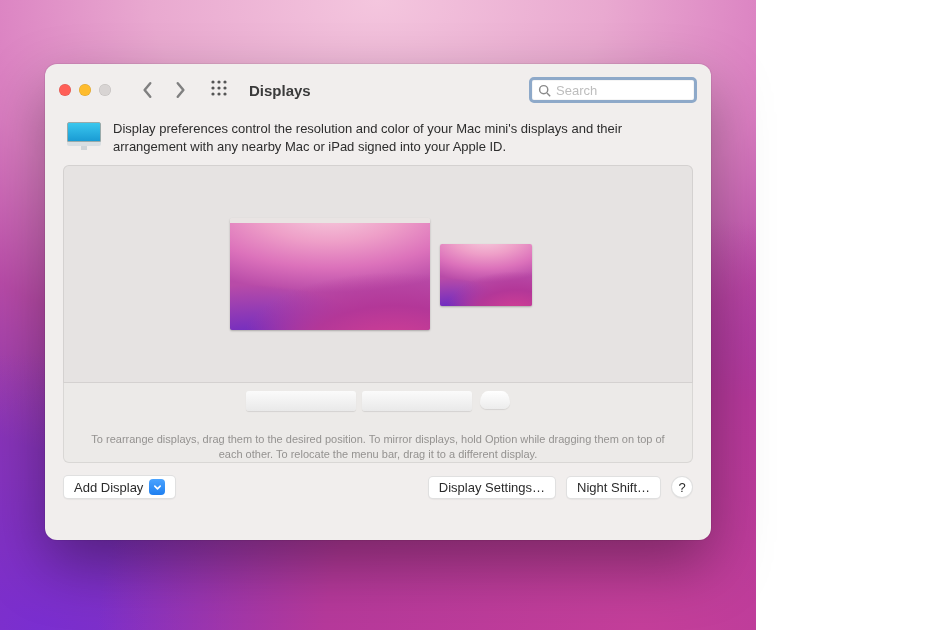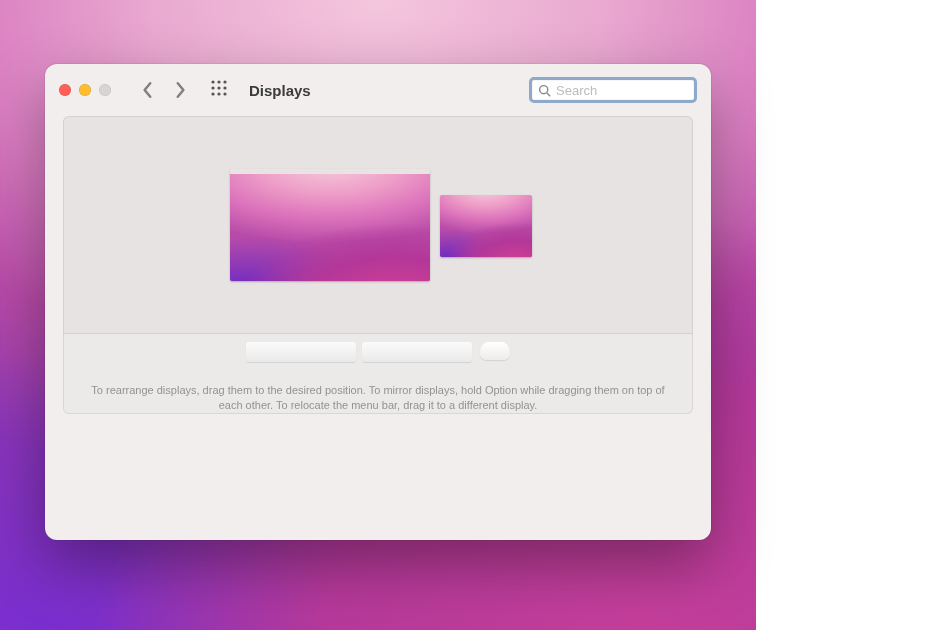--- a/index.html
+++ b/index.html
@@ -169,36 +169,58 @@
         <svg viewBox="0 0 16 16" fill="none" stroke="currentColor" stroke-width="1.8">
             <circle cx="7" cy="7" r="5"></circle>
             <line x1="11" y1="11" x2="15" y2="15"></line>
           </svg>
         <input type="text" placeholder="Search" style="">
       </div>
     </div>
 
     <div class="body">
 
+      <div class="intro">
+        <div class="monitor-icon">
+          <div class="screen"></div>
+            <div class="bezel"></div>
+            <div class="stand"></div>
+        </div>
+        <p>Display preferences control the resolution and color of your Mac mini's displays and their arrangement with any nearby Mac or iPad signed into your Apple ID.</p>
+      </div>
 
       <div class="arrangement">
         <div class="disp main">
           <div class="menubar"></div>
           <div class="wall"></div>
         </div>
         <div class="disp second">
           <div class="wall"></div>
         </div>
       </div>
 
       <div class="keybar">
         <div class="periph">
           <div class="kb-half"></div>
           <div class="kb-half"></div>
           <div class="mouse"></div>
         </div>
         <div class="hint">To rearrange displays, drag them to the desired position. To mirror displays, hold Option while dragging them on top of each other. To relocate the menu bar, drag it to a different display.</div>
       </div>
 
+      <div class="footer">
+        <span class="btn">
+          <span>Add Display</span>
+          <span class="dd-badge">
+            <svg viewBox="0 0 10 10" fill="none" stroke="currentColor" stroke-width="1.8" stroke-linecap="round" stroke-linejoin="round">
+                <polyline points="2,3.5 5,6.5 8,3.5"></polyline>
+              </svg>
+          </span>
+        </span>
+        <span class="push"></span>
+        <span class="btn">Display Settings…</span>
+        <span class="btn">Night Shift…</span>
+        <span class="btn help">?</span>
+      </div>
 
     </div>
   </div>
 </div>
 
 </body></html>

